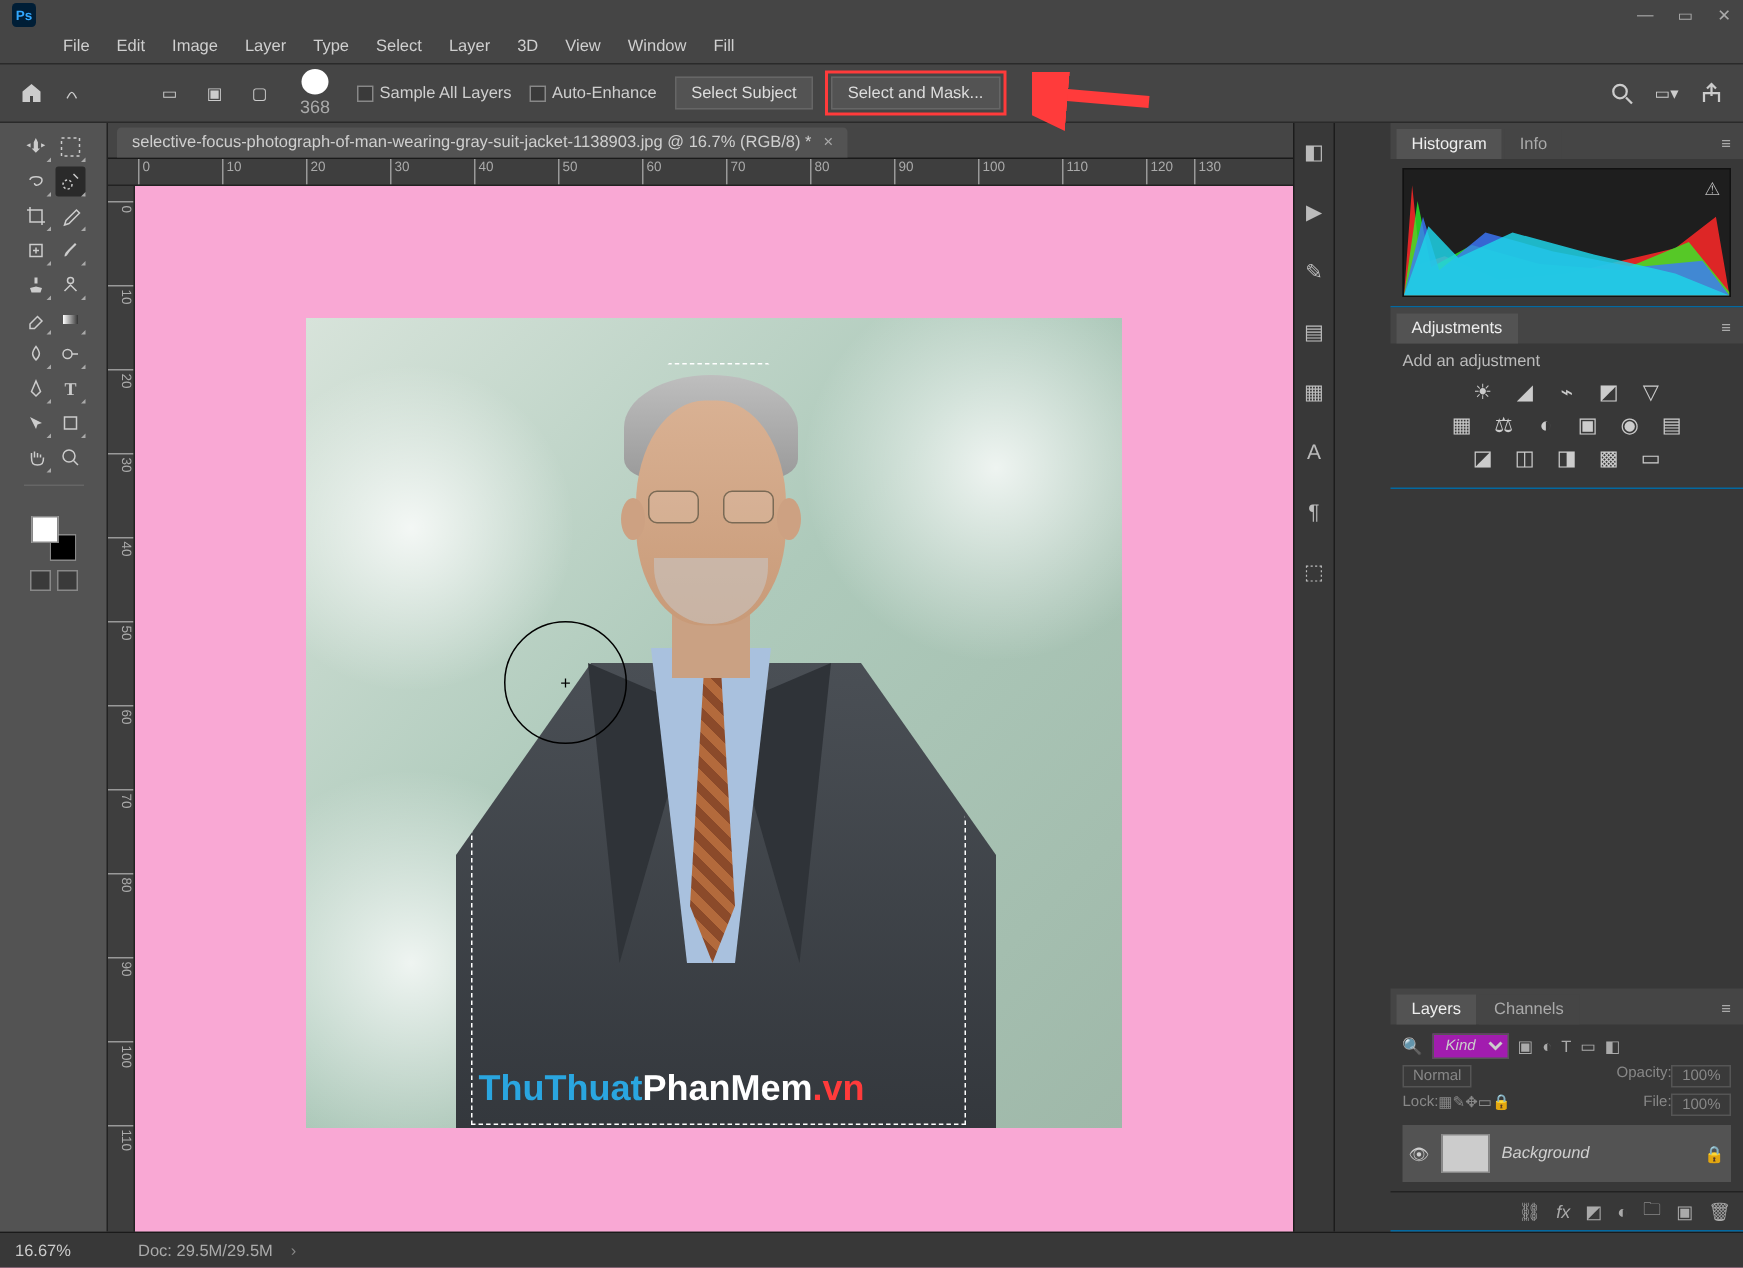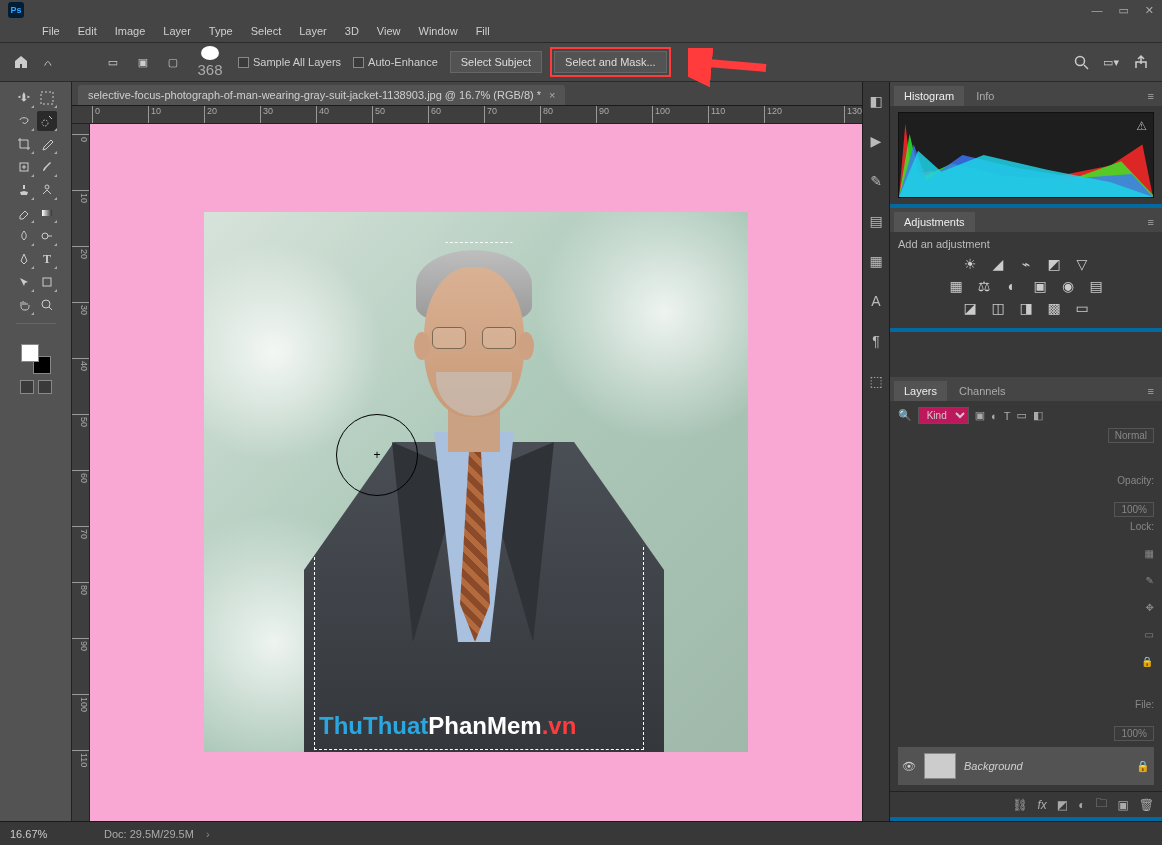--- a/index.html
+++ b/index.html
@@ -40,21 +40,21 @@
   .optionsbar {
     height: 40px; background: var(--bg-mid); border-top:1px solid #2a2a2a;
     border-bottom:1px solid #2a2a2a; display:flex; align-items:center;
     padding:0 12px; gap:12px;
   }
   .opt-icon { width:18px; height:18px; display:flex; align-items:center;
     justify-content:center; color:#ccc; }
   .brush-preview { width:32px; height:32px; display:flex; flex-direction:column;
     align-items:center; }
   .brush-circle { width:18px; height:18px; border-radius:50%; background:#fff; }
-  .brush-size { font-size:15px; color:#aaa; margin-top:1px;}
+  .brush-size { font-size:12px; color:#aaa; margin-top:1px;}
   .check { display:flex; align-items:center; gap:4px; font-size:11px; }
   .check .box { width:11px; height:11px; border:1px solid #888; background:#3a3a3a; }
   .btn { background:var(--bg-light); border:1px solid #666; color:#ddd;
     padding:4px 10px; font-size:11px; }
   .btn.highlight { outline:2px solid var(--select-red); outline-offset:2px; }
   .opt-right { margin-left:auto; display:flex; gap:12px; align-items:center; }
 
   .annot-arrow { position:absolute; left:688px; top:48px; pointer-events:none; }
 
   .body-row { display:flex; height:calc(100% - 82px - 24px); }
@@ -147,50 +147,50 @@
     font-weight:800; }
   .wm1{color:#2aa6e0;} .wm2{color:#fff;} .wm3{color:#ff3b3b;}
 
   .icon-strip { width:28px; background:var(--bg-dark); display:flex;
     flex-direction:column; align-items:center; padding-top:10px; gap:22px;
     border-left:1px solid #1c1c1c; border-right:1px solid #1c1c1c;}
   .icon-strip .ic { width:18px; height:18px; color:#bbb; display:flex;
     align-items:center; justify-content:center; font-size:14px;}
 
   .panels { width:272px; background:var(--bg-dark); display:flex; flex-direction:column; }
-  .panel { border-bottom:4px solid #0369a1; }
+  .panel { border-bottom:1px solid #0369a1;margin-left:37px; }
   .panel-tabs { height:24px; background:var(--bg-mid); display:flex;
     align-items:flex-end; padding-left:4px; gap:2px; }
   .ptab { padding:4px 10px; font-size:11px; background:var(--bg-mid); color:#aaa;}
   .ptab.active { background:var(--bg-light); color:#eee; }
   .ptab-menu { margin-left:auto; padding:4px 8px; color:#aaa;}
   .panel-body { padding:6px 8px; }
   .histogram { height:86px; background:#1e1e1e; position:relative; border:1px solid #111; }
   .warn { position:absolute; right:6px; top:6px; color:#bbb; font-size:12px;}
   .adj-row { display:flex; gap:10px; justify-content:center; margin:6px 0; color:#ccc;}
   .adj-row span{ width:18px; text-align:center; font-size:14px; }
   .layers-filter { display:flex; align-items:center; gap:6px; color:#aaa; }
-  .layers-filter select{background:#be185d;color:#ccc;border:1px solid #555;
-    font-size:10px; padding:1px 4px;}
+  .layers-filter select{background:#a21caf;color:#ccc;border:1px solid #555;
+    font-size:10px; padding:1px 4px;font-style:italic;}
   .layer-row { display:flex; align-items:center; gap:8px; padding:6px 4px;
     background:var(--bg-light); margin-top:6px;}
   .thumb{width:32px;height:26px;background:#ccc;border:1px solid #888;}
   .lock-ico{margin-left:auto;color:#aaa;}
   .panel-footer { height:26px; border-top:1px solid #222; display:flex;
     align-items:center; justify-content:flex-end; gap:10px; padding:0 8px;
     color:#aaa; font-size:12px;}
   .panel-spacer { flex:1; }
-  .field-row{display:flex;align-items:flex-end;gap:16px;color:#888;font-size:10px;margin:4px 0;flex-direction:column;}
+  .field-row{display:flex;align-items:flex-start;gap:0;color:#888;font-size:10px;margin:4px 0;}
   .field-row .val{background:#3a3a3a;border:1px solid #555;padding:1px 6px;color:#888;}
 
   .statusbar { height:24px; background:var(--bg-dark); border-top:1px solid #1a1a1a;
     display:flex; align-items:center; padding:0 10px; gap:12px; font-size:11px;
     color:#ccc;}
   .statusbar .zoom{width:70px;}
-  .statusbar .doc{color:#aaa;margin-left:12px;}
+  .statusbar .doc{color:#aaa;}
   .statusbar .arrow{color:#888;}
 
   svg { display:block; }
 </style>
 </head>
 <body>
 
 <div class="titlebar">
   <div class="ps-icon">Ps</div>
   <div class="window-controls">
@@ -429,21 +429,21 @@
         <div class="tick" style="left: 188px;">30</div>
         <div class="tick" style="left: 244px;">40</div>
         <div class="tick" style="left: 300px;">50</div>
         <div class="tick" style="left: 356px;">60</div>
         <div class="tick" style="left: 412px;">70</div>
         <div class="tick" style="left: 468px;">80</div>
         <div class="tick" style="left: 524px;">90</div>
         <div class="tick" style="left: 580px;">100</div>
         <div class="tick" style="left: 636px;">110</div>
         <div class="tick" style="left: 692px;">120</div>
-        <div class="tick" style="left: 772px;">130</div>
+        <div class="tick" style="left: 724px;">130</div>
       </div>
     <div class="canvas-row">
       <div class="ruler-v" id="rv">
           <div class="tick" style="top: 10px;">0</div>
           <div class="tick" style="top: 66px;">10</div>
           <div class="tick" style="top: 122px;">20</div>
           <div class="tick" style="top: 178px;">30</div>
           <div class="tick" style="top: 234px;">40</div>
           <div class="tick" style="top: 290px;">50</div>
           <div class="tick" style="top: 346px;">60</div>

